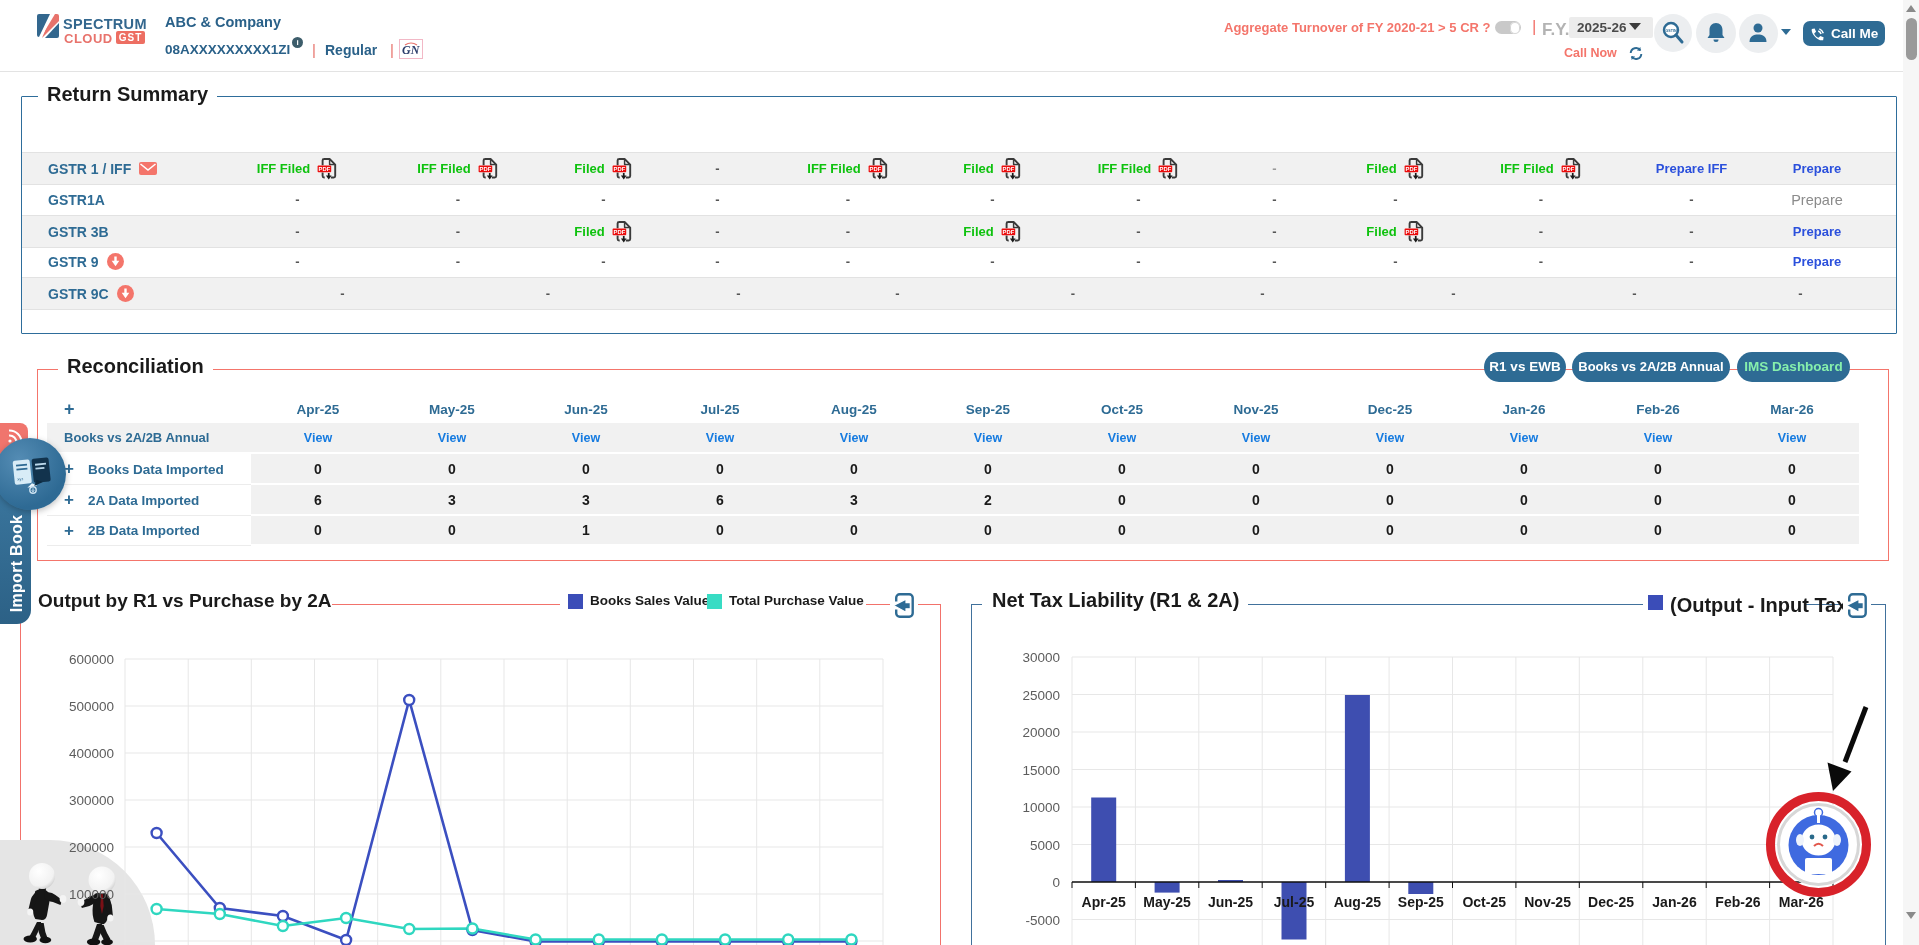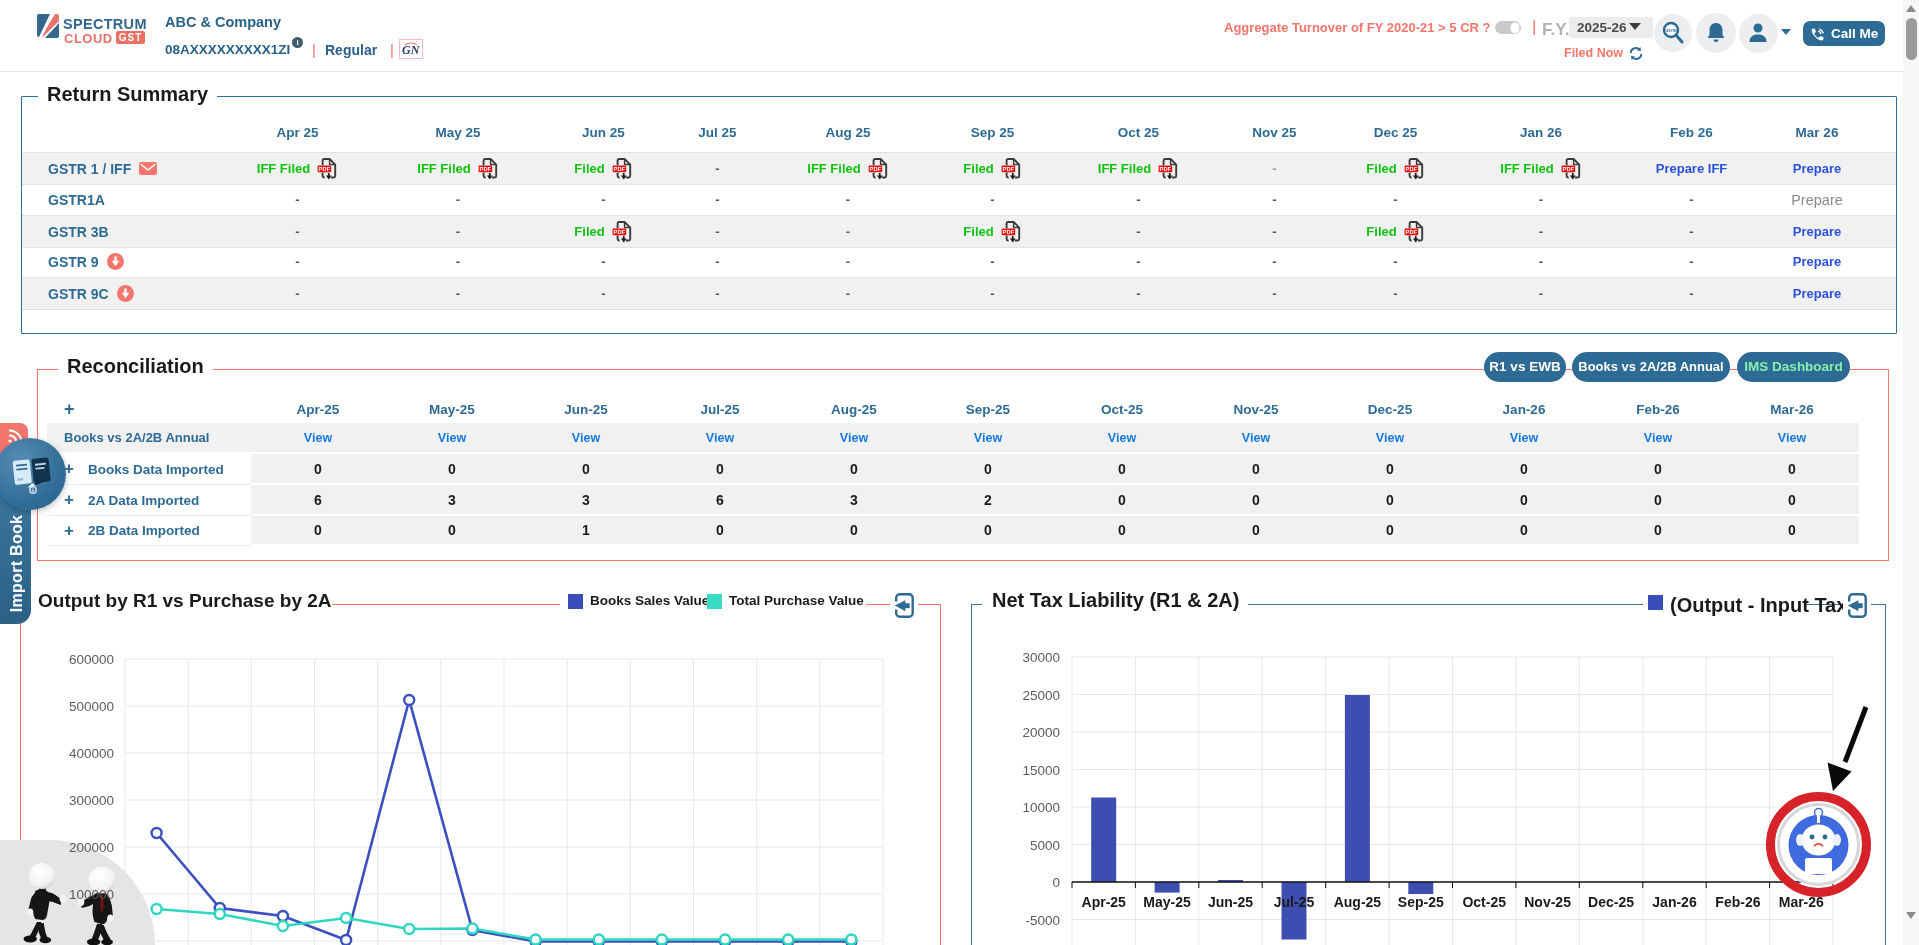--- a/index.html
+++ b/index.html
@@ -48,21 +48,21 @@
 </svg>
 
 <div class="abs" style="left:1224px;top:20px;font-size:13px;font-weight:bold;color:#f4756b;">Aggregate Turnover of FY 2020-21 &gt; 5 CR ?</div>
 
 <div class="abs" style="left:1495px;top:21px;width:26px;height:13px;border-radius:7px;background:#c9c9c9;"></div>
 <div class="abs" style="left:1510px;top:21.5px;width:10px;height:12px;border-radius:6px;background:#fff;box-shadow:inset 0 0 0 1px #d5d5d5;"></div>
 <div class="abs" style="left:1532px;top:17px;font-size:17px;color:#f2726b;">|</div>
 <div class="abs" style="left:1542px;top:20px;font-size:17px;font-weight:bold;color:#b3b3b3;">F.Y.</div>
 <div class="abs" style="left:1569px;top:17px;width:76px;height:21px;background:#ececec;border-radius:2px;font-size:13.5px;font-weight:bold;color:#4a4a4a;text-align:left;padding-left:8px;line-height:21px;">2025-26</div>
 <div class="abs" style="left:1629px;top:23px;width:0;height:0;border-left:6px solid transparent;border-right:6px solid transparent;border-top:7px solid #3c3c3c;"></div>
-<div class="abs" style="left:1564px;top:46px;font-size:12.5px;font-weight:bold;color:#f4756b;">Filed Now</div>
+<div class="abs" style="left:1564px;top:46px;font-size:12.5px;font-weight:bold;color:#f4756b;">Call Now</div>
 <svg class="abs" style="left:1628px;top:46px;" width="16" height="15" viewBox="0 0 18 17">
   <path d="M3 8 A6 6 0 0 1 14 5" stroke="#2e6b94" stroke-width="2.2" fill="none"></path>
   <path d="M15 9 A6 6 0 0 1 4 12" stroke="#2e6b94" stroke-width="2.2" fill="none"></path>
   <path d="M14 1 L14.3 5.5 L10 5.2 Z" fill="#2e6b94"></path>
   <path d="M4 16 L3.7 11.5 L8 11.8 Z" fill="#2e6b94"></path>
 </svg>
 
 <div class="abs" style="left:1654px;top:14px;width:38px;height:38px;border-radius:50%;background:#eceef0;"></div>
 <div class="abs" style="left:1696px;top:13px;width:40px;height:40px;border-radius:50%;background:#eceef0;"></div>
 <div class="abs" style="left:1739px;top:14px;width:39px;height:39px;border-radius:50%;background:#eceef0;"></div>
@@ -84,35 +84,20 @@
 <div class="abs" style="left:1803px;top:21px;width:82px;height:25px;background:#2e6b94;border-radius:7px;"></div>
 <svg class="abs" style="left:1809px;top:27px;" width="16" height="16" viewBox="0 0 17 17">
   <path d="M3 2 L6 1.5 L7.5 5 L5.5 6.8 C6.3 8.8 8.2 10.7 10.2 11.5 L12 9.5 L15.5 11 L15 14 C10 15.5 1.5 7 3 2 Z" fill="#fff"></path>
   <path d="M9.8 4.2 A4.5 4.5 0 0 1 12.8 7.4 M11 2 A7.5 7.5 0 0 1 15.2 6.6" stroke="#fff" stroke-width="1.6" fill="none"></path>
 </svg>
 <div class="abs" style="left:1831px;top:26px;font-size:13.5px;font-weight:bold;color:#fff;">Call Me</div>
 
 <div class="abs" style="left:21px;top:96px;width:1874px;height:236px;border:1.5px solid #2e6d9b;border-radius:1px;"></div>
 <div class="fs-leg" style="left:38px;top:83px;">Return Summary</div>
 
-<div class="abs grid-row rs" style="left:22px;top:113px;width:1874px;height:39px;grid-template-columns:192px 167px 154px 137px 91px 170px 119px 173px 99px 143px 148px 153px 128px;">
-  <div class="cell"></div>
-  <div class="cell blue" style="font-weight:bold;font-size:13.5px;">Apr 25</div>
-  <div class="cell blue" style="font-weight:bold;font-size:13.5px;">May 25</div>
-  <div class="cell blue" style="font-weight:bold;font-size:13.5px;">Jun 25</div>
-  <div class="cell blue" style="font-weight:bold;font-size:13.5px;">Jul 25</div>
-  <div class="cell blue" style="font-weight:bold;font-size:13.5px;">Aug 25</div>
-  <div class="cell blue" style="font-weight:bold;font-size:13.5px;">Sep 25</div>
-  <div class="cell blue" style="font-weight:bold;font-size:13.5px;">Oct 25</div>
-  <div class="cell blue" style="font-weight:bold;font-size:13.5px;">Nov 25</div>
-  <div class="cell blue" style="font-weight:bold;font-size:13.5px;">Dec 25</div>
-  <div class="cell blue" style="font-weight:bold;font-size:13.5px;">Jan 26</div>
-  <div class="cell blue" style="font-weight:bold;font-size:13.5px;">Feb 26</div>
-  <div class="cell blue" style="font-weight:bold;font-size:13.5px;">Mar 26</div>
-</div>
 <div class="abs grid-row rs grayrow" style="left:22px;top:152px;width:1874px;height:31px;grid-template-columns:192px 167px 154px 137px 91px 170px 119px 173px 99px 143px 148px 153px 128px;border-top:1px solid #e2e2e2;border-bottom:1px solid #e2e2e2;">
       <div class="cell lbl">GSTR 1 / IFF<svg width="18" height="13" viewBox="0 0 18 13" style="margin-left:8px;flex:none;">
           <rect x="0" y="0" width="18" height="13" rx="2" fill="#f4756b"></rect>
           <path d="M1.5 2 L9 8 L16.5 2" fill="none" stroke="#fff" stroke-width="1.6"></path>
         </svg></div>
       <div class="cell">
         <span class="filed">IFF Filed</span>
         <svg width="21" height="23" viewBox="0 0 21 23" style="margin-left:7px;flex:none;">
           <path d="M13 2.2 L17.9 7.1 L13 7.1 Z" fill="#fff"></path>
           <path d="M6.9 2 H12.6 L18.2 7.6 V19 Q18.2 20.5 16.7 20.5 H13.9 M7.7 20.5 H7.1 Q5.6 20.5 5.6 19 V15.6 M5.6 8.3 V3.5 Q5.6 2 7.1 2" fill="none" stroke="#3a3a3a" stroke-width="1.9" stroke-linejoin="round"></path>
@@ -275,21 +260,21 @@
       <div class="cell" style="color:#555;font-weight:bold;">-</div>
       <div class="cell" style="color:#555;font-weight:bold;">-</div>
       <div class="cell" style="color:#555;font-weight:bold;">-</div>
       <div class="cell" style="color:#555;font-weight:bold;">-</div>
       <div class="cell" style="color:#555;font-weight:bold;">-</div>
       <div class="cell" style="color:#555;font-weight:bold;">-</div>
       <div class="cell" style="color:#555;font-weight:bold;">-</div>
       <div class="cell" style="color:#555;font-weight:bold;">-</div>
       <div class="cell prep">Prepare</div>
     </div>
-<div class="abs grid-row rs grayrow" style="left:22px;top:277px;width:1874px;height:31px;grid-template-columns:192px 167px 154px 137px 91px 170px 119px 173px 99px 143px 148px 153px 128px;border-top:1px solid #e2e2e2;border-bottom:1px solid #e2e2e2;">
+<div class="abs grid-row rs grayrow" style="left:22px;top:277px;width:1874px;height:31px;grid-template-columns:192px 167px 154px 137px 91px 170px 119px 173px 99px 143px 148px 153px 128px;border-top:1px solid #e2e2e2;border-bottom:1px solid #e2e2e2;gap:45px;">
       <div class="cell lbl">GSTR 9C<svg width="17" height="17" viewBox="0 0 17 17" style="margin-left:8px;flex:none;">
           <circle cx="8.5" cy="8.5" r="8.5" fill="#f4756b"></circle>
           <path d="M7.3 3.5 h2.4 v4.2 h2.6 L8.5 13.2 L4.7 7.7 h2.6 Z" fill="#fff"></path>
         </svg></div>
       <div class="cell" style="color:#555;font-weight:bold;">-</div>
       <div class="cell" style="color:#555;font-weight:bold;">-</div>
       <div class="cell" style="color:#555;font-weight:bold;">-</div>
       <div class="cell" style="color:#555;font-weight:bold;">-</div>
       <div class="cell" style="color:#555;font-weight:bold;">-</div>
       <div class="cell" style="color:#555;font-weight:bold;">-</div>

